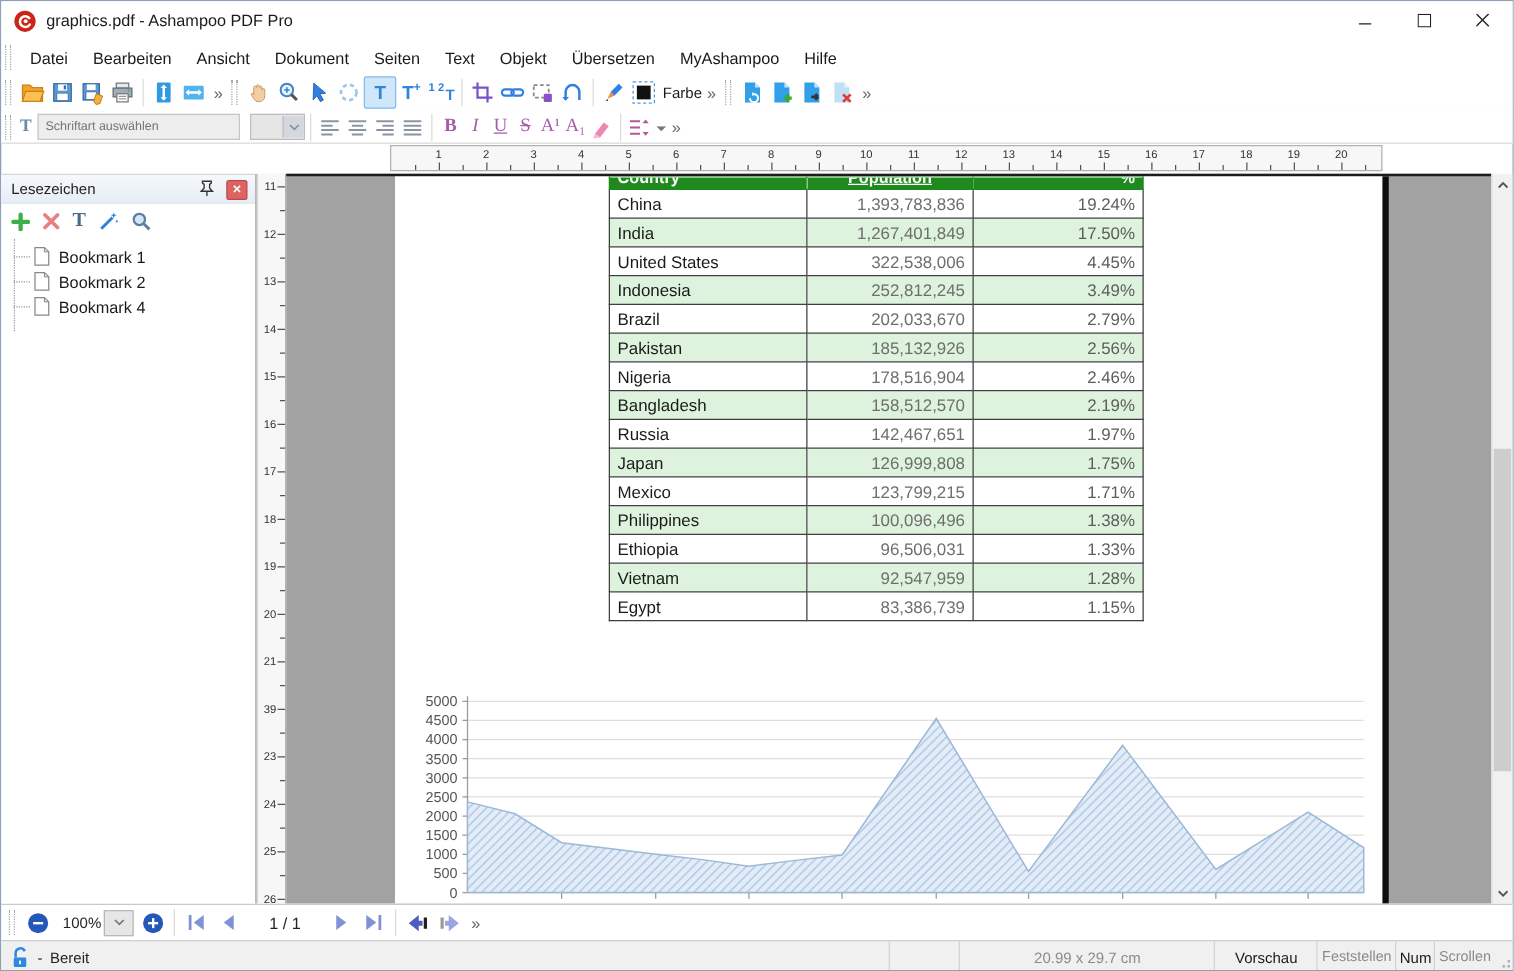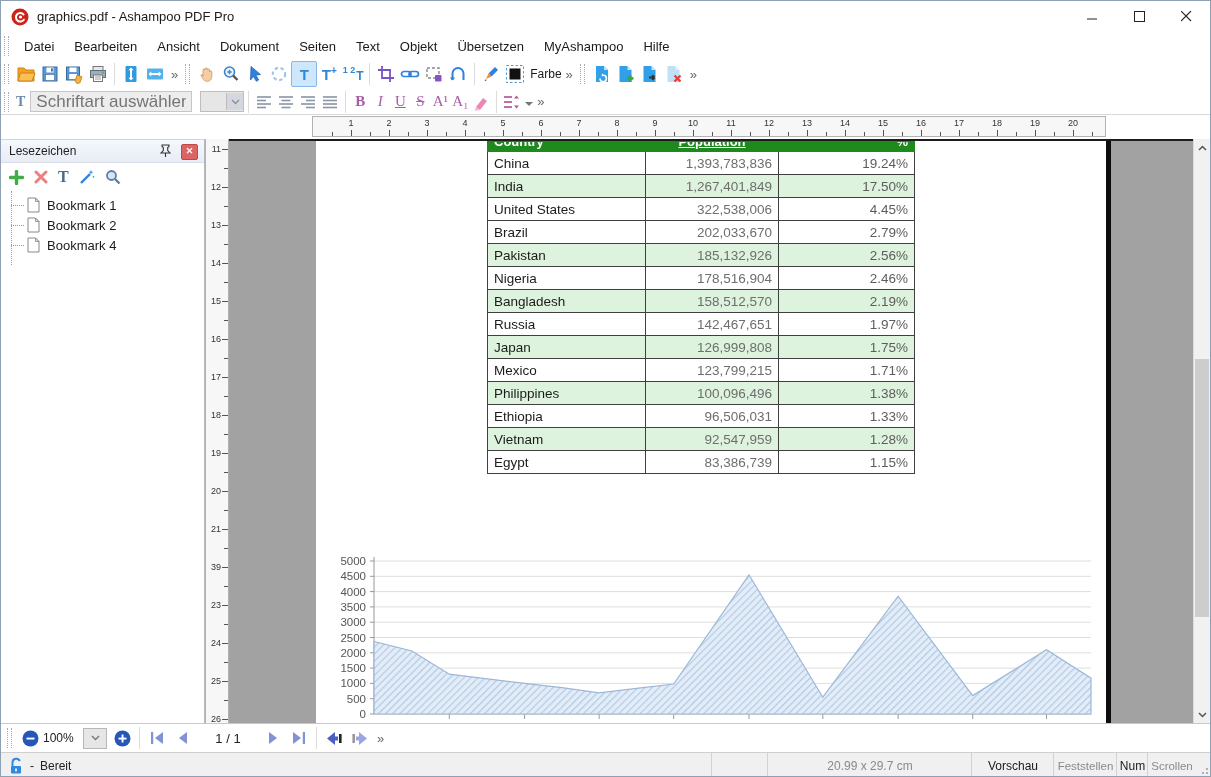--- a/index.html
+++ b/index.html
@@ -18,21 +18,21 @@
   
   #toolbar1{left:0;top:58px;width:1211px;height:30px;display:flex;align-items:center;background:#fff;border-bottom:1px solid #ececec;}
   #toolbar2{left:0;top:88px;width:1211px;height:25px;display:flex;align-items:center;background:#fff;border-bottom:1px solid #d9d9d9;}
   .tb{display:flex;align-items:center;justify-content:center;width:24px;height:24px;}
   .tb2{display:flex;align-items:center;justify-content:center;width:22px;height:20px;}
   .sep{width:1px;height:22px;background:#dcdcdc;margin:0 4px;}
   .ovf{font-size:13px;color:#666;padding:0 4px;}
   .ttool{font:bold 15px "Liberation Sans",sans-serif;color:#2e86d8;}
   .tsel{background:#cfe7fa;border:1px solid #85b8e6;border-radius:2px;}
   .fmt{font-family:"Liberation Serif",serif;font-size:15px;color:#a85ca8;width:20px;text-align:center;}
-  #fontbox{width:150px;height:17px;background:#ededed;border:1px solid #c6c6c6;font-size:17px;color:#8a8a8a;padding:1px 5px;font-family:"Liberation Sans",sans-serif;}
+  #fontbox{width:150px;height:17px;background:#ededed;border:1px solid #c6c6c6;font-size:10px;color:#8a8a8a;padding:1px 5px;font-family:"Liberation Sans",sans-serif;}
   #fontsize{width:42px;height:19px;background:#e6e6e6;border:1px solid #bdbdbd;display:flex;align-items:center;justify-content:flex-end;}
   #fontsize .chev{width:16px;height:17px;background:#d4d8de;display:flex;align-items:center;justify-content:center;border-left:1px solid #bdbdbd;}
   .farbe{font-size:12px;color:#1a1a1a;margin-left:3px;}
   
   #hruler{left:311px;top:115px;width:794px;height:21px;background:#f7f7f7;border:1px solid #b2b2b2;box-sizing:border-box;}
   #hruler .num{position:absolute;top:1px;font-size:9px;color:#333;transform:translateX(-50%);}
   #hruler .tick{position:absolute;bottom:0;width:1px;background:#555;}
   #vruler{left:204px;top:138px;width:24px;height:584px;background:#f7f7f7;border-left:1px solid #b2b2b2;border-right:1px solid #b2b2b2;box-sizing:border-box;}
   #vruler .num{position:absolute;right:7px;font-size:9px;color:#333;transform:translateY(-50%);}
   #vruler .tick{position:absolute;right:0;height:1px;background:#555;}
@@ -63,21 +63,21 @@
   #poptable tr.w td{background:#ffffff;}
   #poptable td.c{color:#1b1b1b;margin-left:20px;}
   #poptable td.n{text-align:right;color:#6e6e6e;}
   #poptable td.p{text-align:right;color:#5d5d5d;}
   
   #vscroll{left:1192px;top:138px;width:17px;height:584px;background:#f1f1f1;border-left:1px solid #dcdcdc;box-sizing:border-box;}
   .scr-btn{position:absolute;left:0;width:16px;height:17px;display:flex;align-items:center;justify-content:center;}
   #scr-thumb{position:absolute;left:1px;top:220px;width:14px;height:258px;background:#cdcdcd;}
   
   #bottombar{left:0;top:722px;width:1211px;height:29px;background:#fff;border-top:1px solid #c9c9c9;display:flex;align-items:center;box-sizing:border-box;}
-  .zoomlbl{font-size:12px;color:#222;width:38px;text-align:left;}
+  .zoomlbl{font-size:12px;color:#222;width:38px;text-align:right;}
   #zoomcombo{width:22px;height:19px;background:#e6e6e6;border:1px solid #b8b8b8;display:flex;align-items:center;justify-content:center;margin:0 2px;}
   .pagelbl{font-size:13px;color:#222;width:64px;text-align:center;}
   .navbtn{display:flex;align-items:center;justify-content:center;width:26px;height:22px;}
   
   #statusbar{left:0;top:751px;width:1211px;height:26px;background:#f0f0f0;border-top:1px solid #cfcfcf;box-sizing:border-box;}
   .scell{position:absolute;top:0;height:25px;display:flex;align-items:center;justify-content:center;font-size:11.5px;border-left:1px solid #d2d2d2;}
   .sgray{color:#8a8a8a;}  .sdark{color:#1a1a1a;}
   #status-left{position:absolute;left:8px;top:0;height:25px;display:flex;align-items:center;gap:6px;}
   #status-left .txt{font-size:12px;color:#222;}
 </style>
@@ -568,20 +568,25 @@
             <tr class="g">
               <td class="c">India</td>
               <td class="n">1,267,401,849</td>
               <td class="p">17.50%</td>
             </tr>
             <tr class="w">
               <td class="c">United States</td>
               <td class="n">322,538,006</td>
               <td class="p">4.45%</td>
             </tr>
+            <tr class="g">
+              <td class="c">Indonesia</td>
+              <td class="n">252,812,245</td>
+              <td class="p">3.49%</td>
+            </tr>
             <tr class="w">
               <td class="c">Brazil</td>
               <td class="n">202,033,670</td>
               <td class="p">2.79%</td>
             </tr>
             <tr class="g">
               <td class="c">Pakistan</td>
               <td class="n">185,132,926</td>
               <td class="p">2.56%</td>
             </tr>

